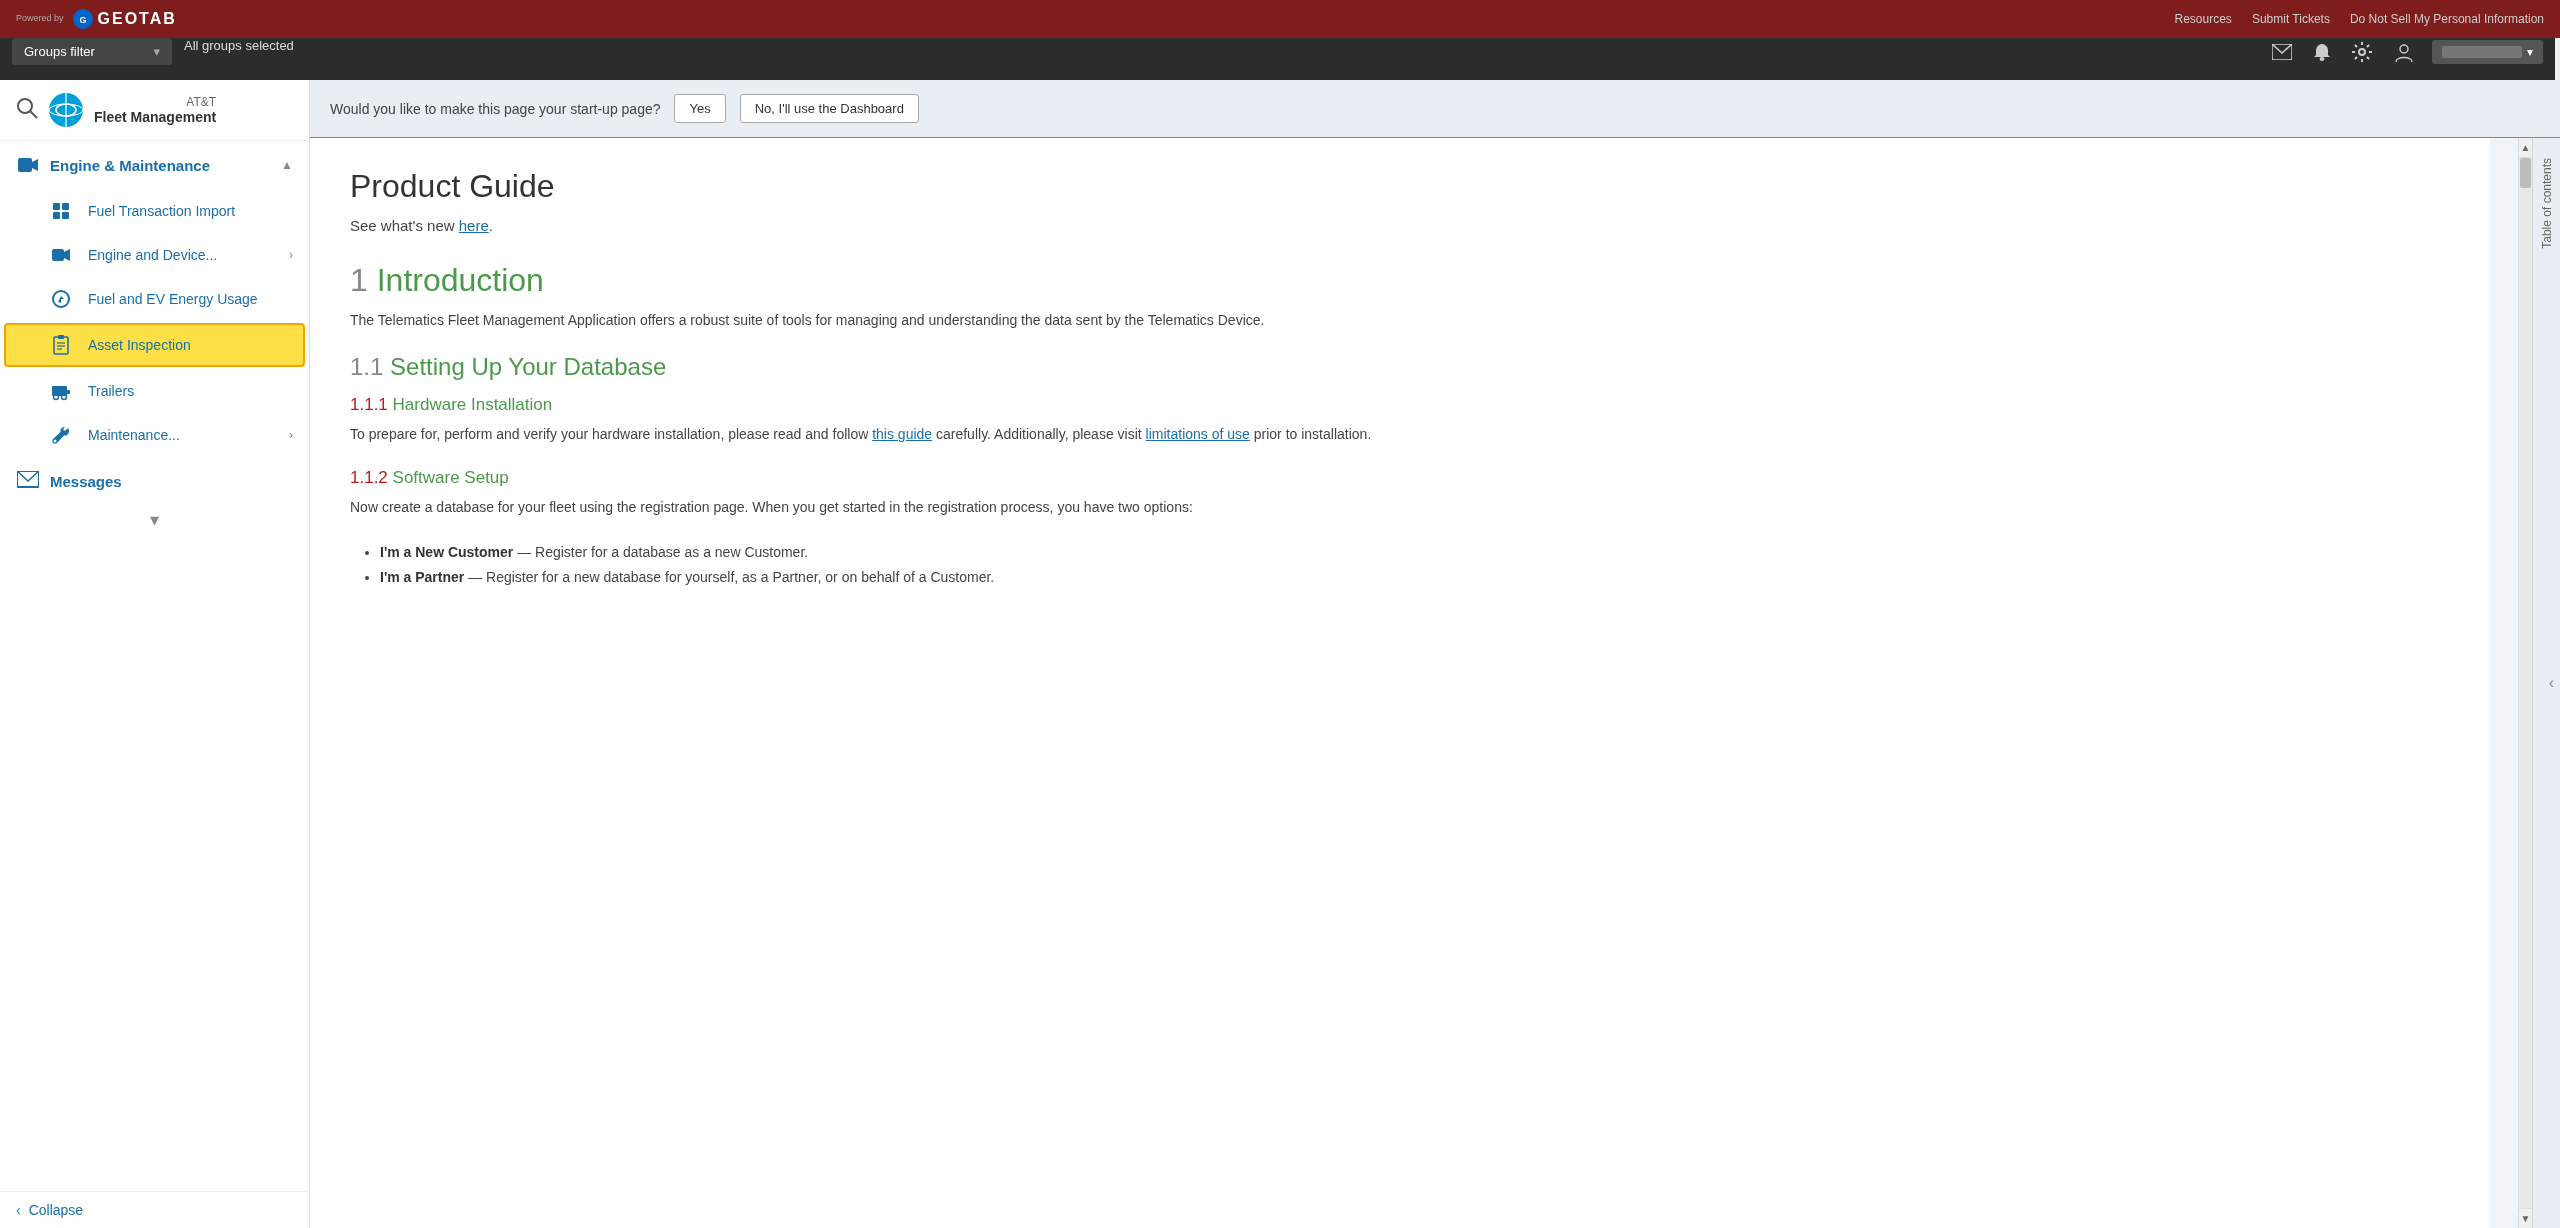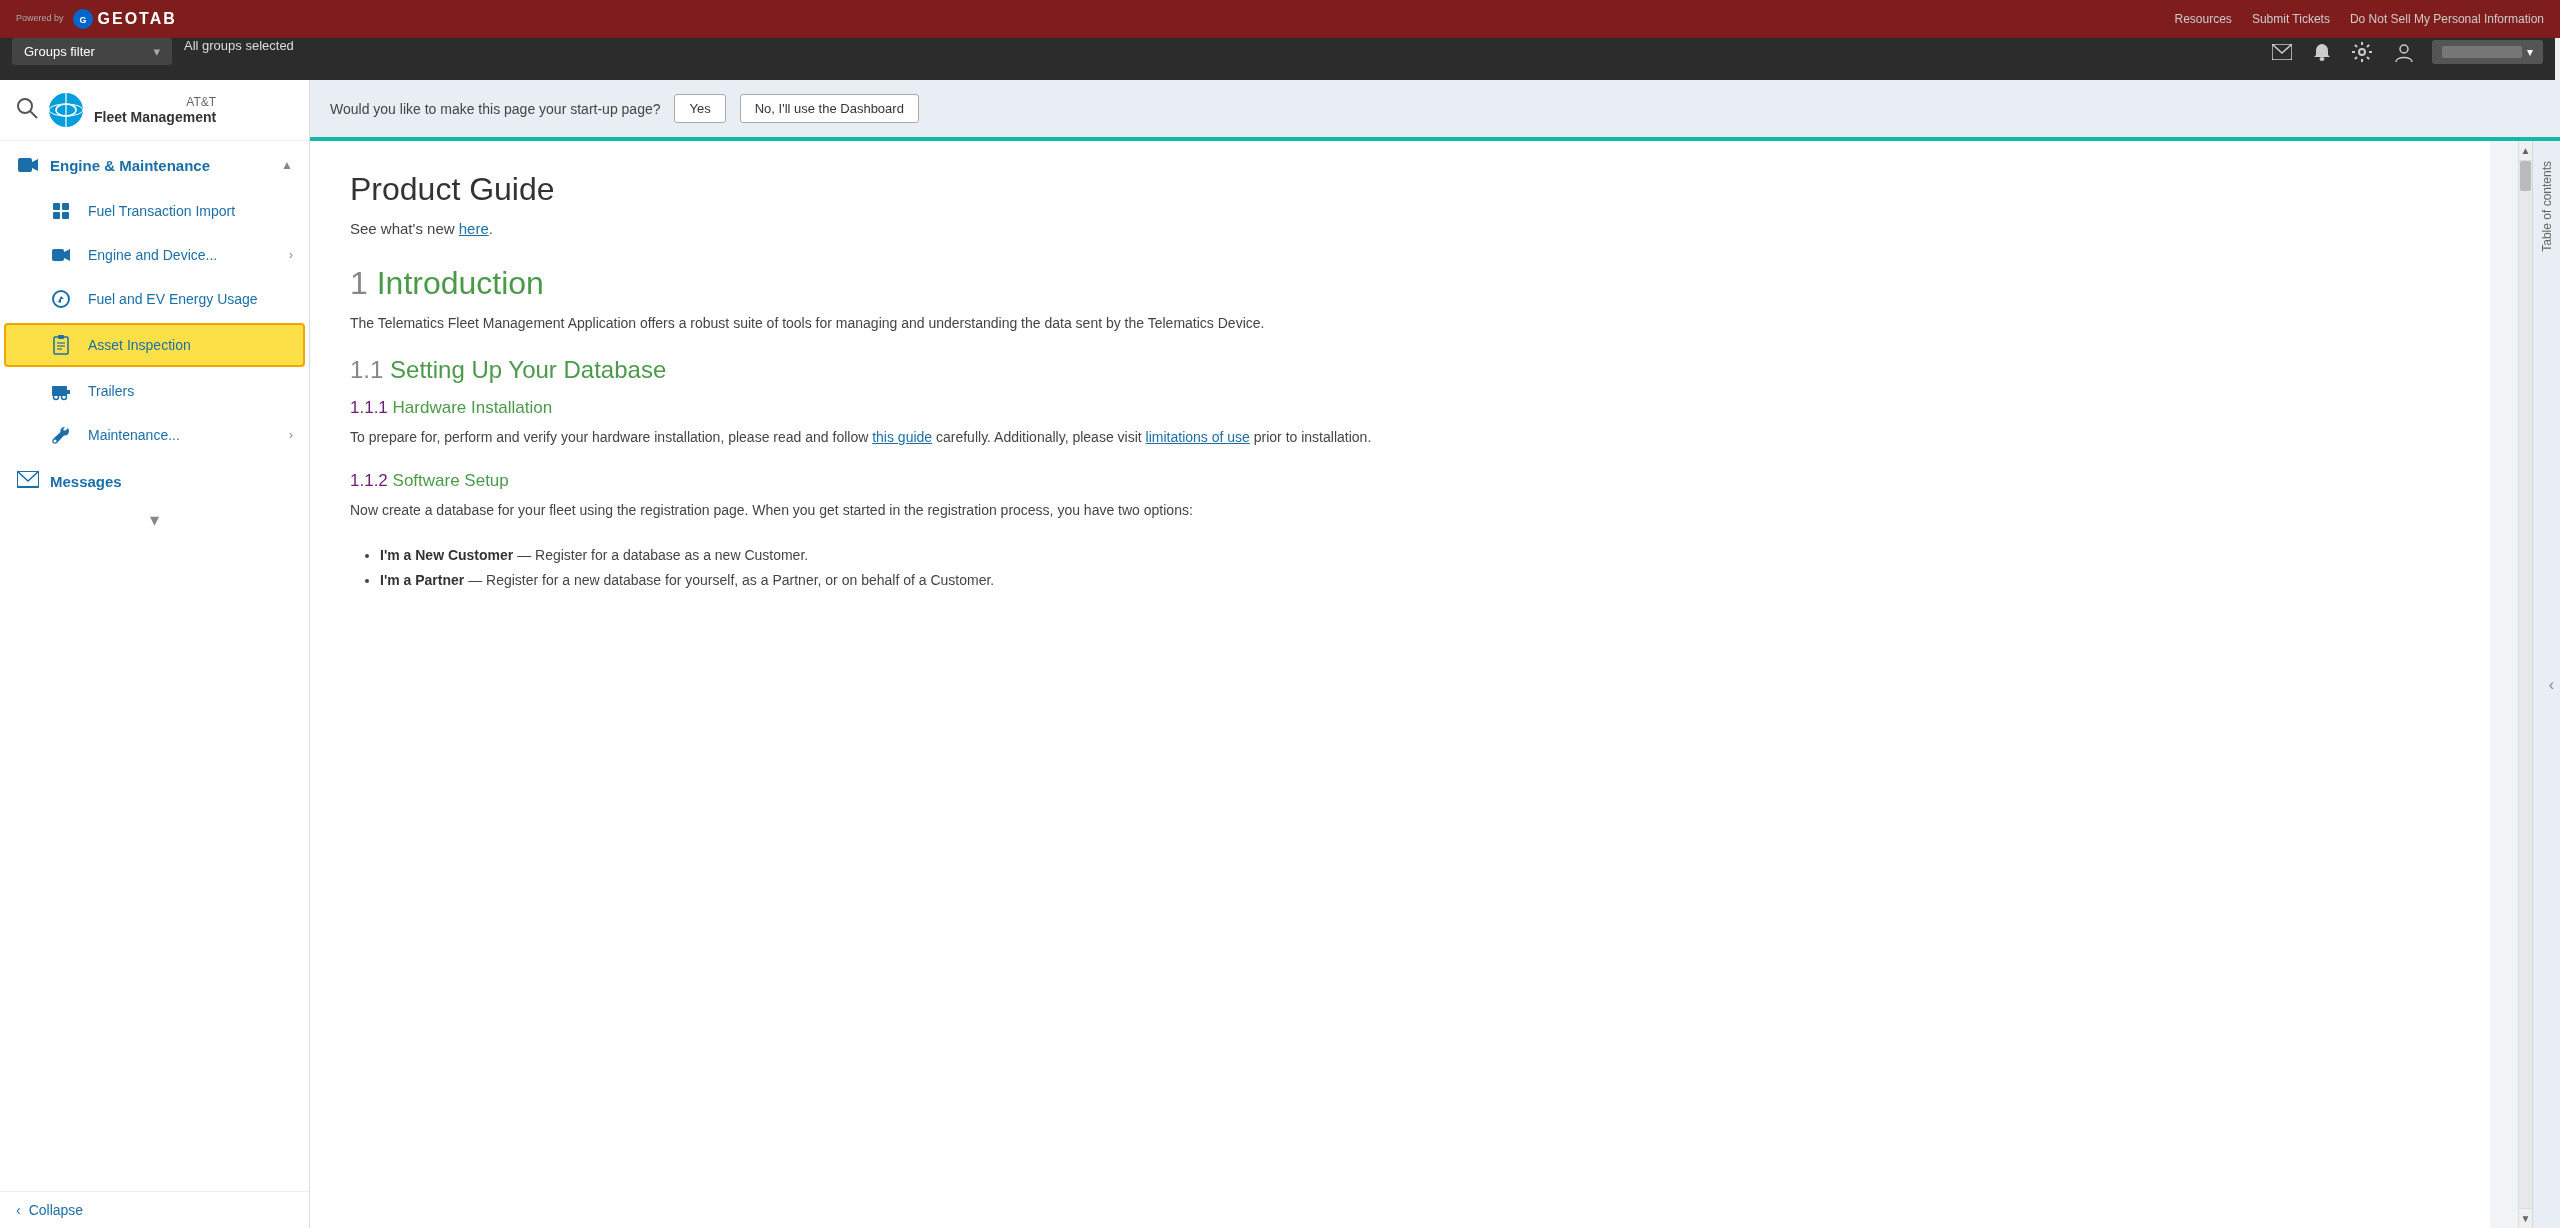--- a/index.html
+++ b/index.html
@@ -240,21 +240,21 @@
       overflow: hidden;
       background: #f0f4f7;
     }
 
     .startup-bar {
       background: #e8eef3;
       padding: 14px 20px;
       display: flex;
       align-items: center;
       gap: 14px;
-      border-bottom: 4px solid #14b8a6;
+      border-bottom: 1px solid #14b8a6;
       flex-shrink: 0;
     }
     .startup-text {
       font-size: 14px;
       color: #444;
     }
     .startup-btn {
       padding: 6px 14px;
       border: 1px solid #aaa;
       background: white;
@@ -401,21 +401,21 @@
     }
 
     .section-heading-3 {
       font-size: 17px;
       font-weight: normal;
       color: #4a9a4a;
       margin-bottom: 8px;
       margin-top: 14px;
     }
     .section-heading-3 .num {
-      color: #701a75;
+      color: #b91c1c;
     }
 
     .content-link {
       color: #1a6fa8;
       text-decoration: underline;
     }
 
     .bullet-list {
       list-style: disc;
       padding-left: 30px;

